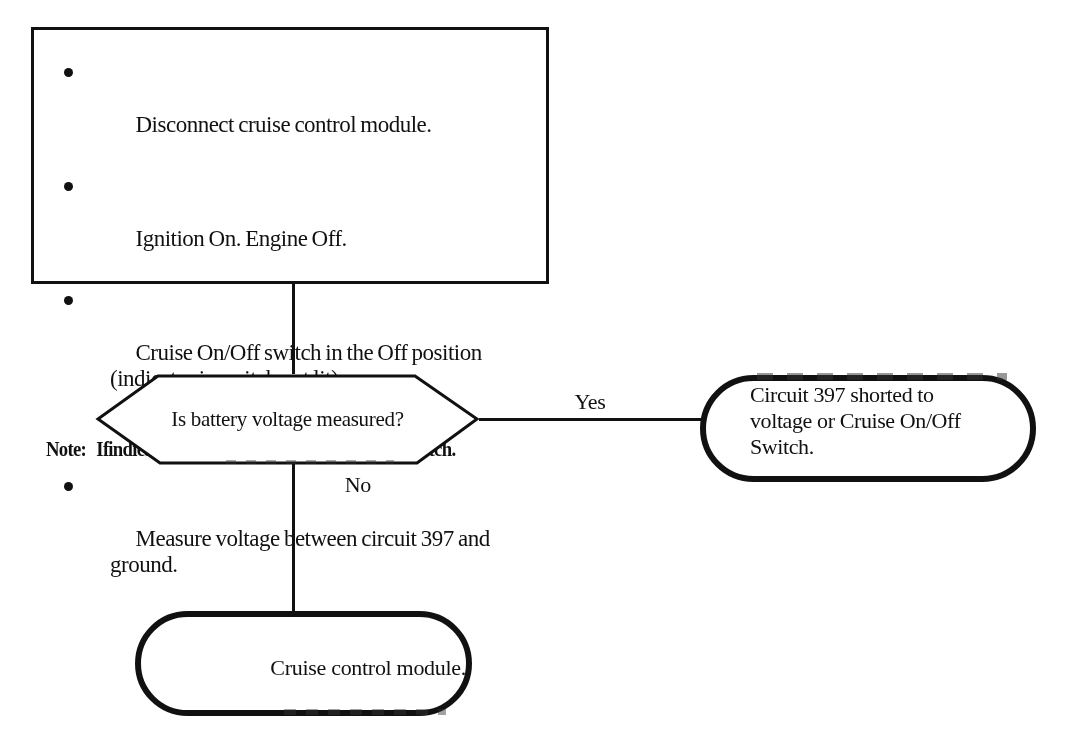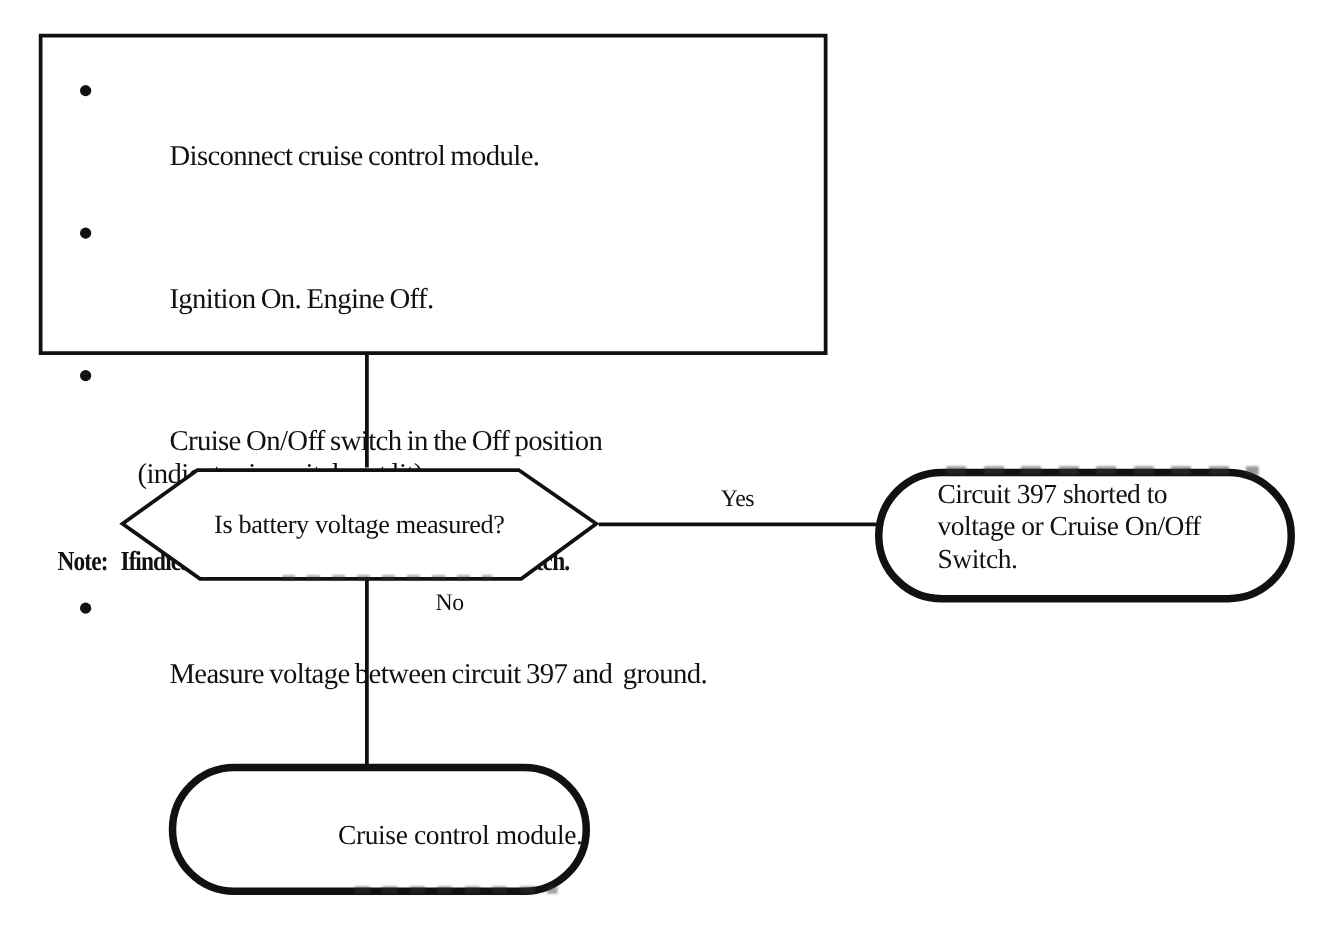--- a/index.html
+++ b/index.html
@@ -2,21 +2,21 @@
 <html><head>
 <meta charset="utf-8">
 <style>
   html,body{margin:0;padding:0;background:#ffffff;}
   .page{
     position:relative;width:1072px;height:740px;background:#ffffff;
     font-family:"Liberation Serif", serif;color:#111;overflow:hidden;
   }
   
   .precon-box{
-    position:absolute;left:31px;top:27px;width:631px;height:257px;
+    position:absolute;left:31px;top:27px;width:518px;height:257px;
     border:3px solid #111;box-sizing:border-box;background:#fff;
     padding-top:30px;
   }
   .bullet-item{
     position:relative;padding-left:76px;font-size:23px;line-height:26px;
     letter-spacing:-0.5px;word-spacing:-1px;white-space:pre-wrap;
   }
   .bullet-item .dot{
     position:absolute;left:30px;top:8px;width:9px;height:9px;
     border-radius:50%;background:#111;
@@ -38,21 +38,21 @@
   .hyes{left:479px;top:418px;width:222px;height:3px;}
   
   .hex-wrap{position:absolute;left:95px;top:373px;width:385px;height:93px;}
   .hex-wrap svg{position:absolute;left:0;top:0;display:block;}
   .hex-text{
     position:absolute;left:0;top:0;width:385px;height:93px;
     display:flex;align-items:center;justify-content:center;
     font-size:21px;letter-spacing:-0.3px;
   }
   
-  .branch-label{position:absolute;font-size:19px;letter-spacing:-0.3px;}
+  .branch-label{position:absolute;font-size:22px;letter-spacing:-0.3px;}
   .yes-label{left:559px;top:389px;width:62px;text-align:center;}
   .no-label{left:311px;top:472px;width:60px;text-align:right;}
   
   .stadium{
     position:absolute;box-sizing:border-box;background:#fff;
     border:6px solid #111;
   }
   .stadium-yes{
     left:700px;top:375px;width:336px;height:107px;border-radius:54px;
     padding:1px 20px 0 44px;font-size:22px;line-height:26px;

